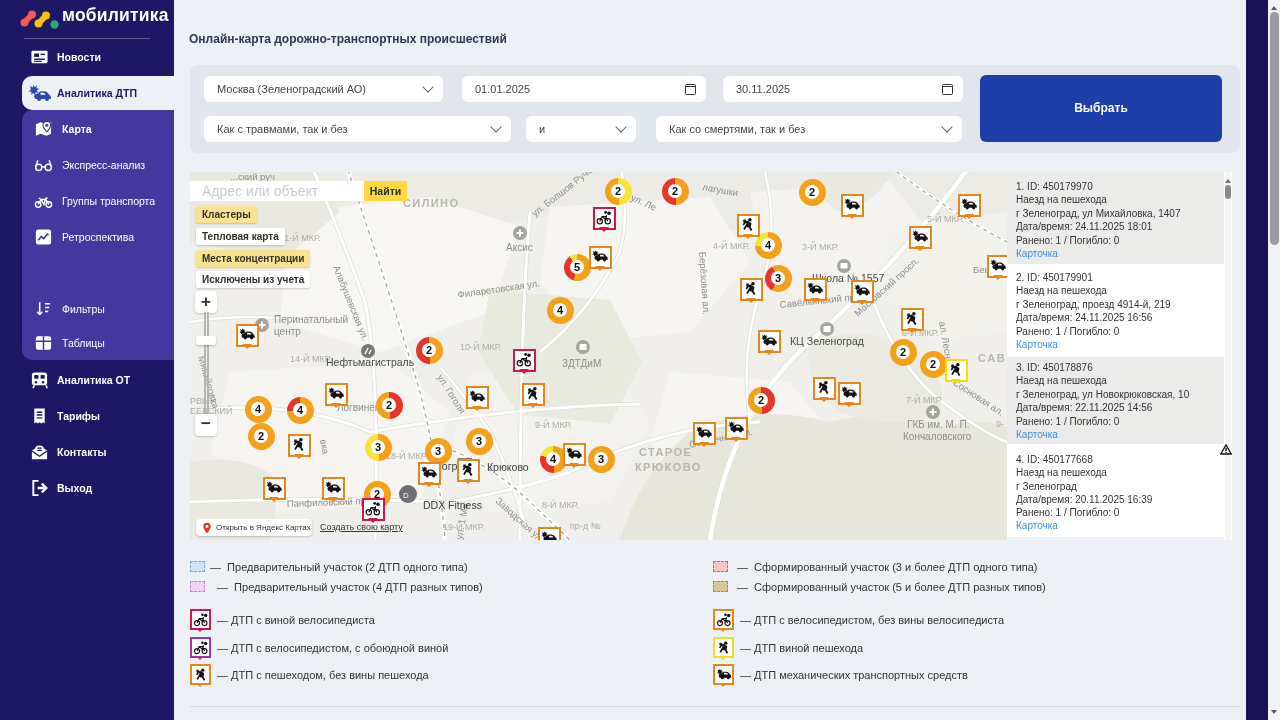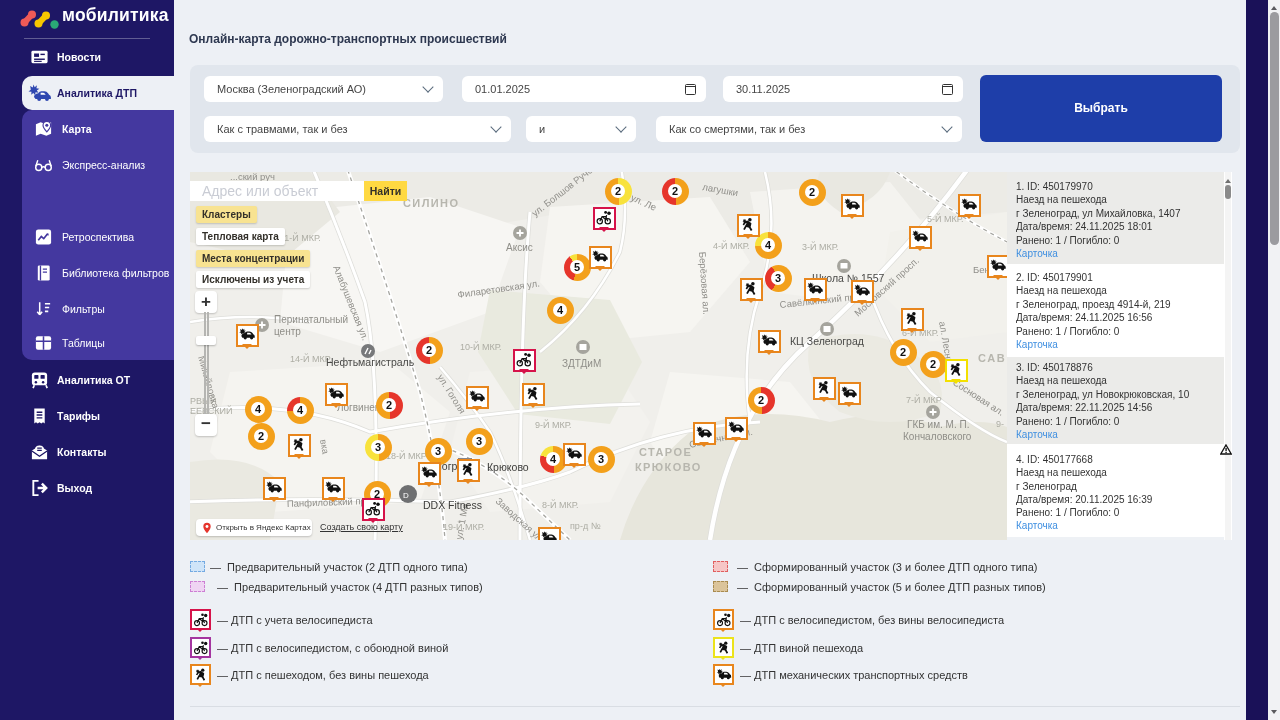--- a/index.html
+++ b/index.html
@@ -135,36 +135,35 @@
     </div>
  <div class="mitem sub" style="top:148px;">
       <svg class="mico" viewBox="0 0 20 20">
         <path d="M2,11 l2,-6 m14,6 l-2,-6" stroke="#fff" stroke-width="1.5" fill="none"></path>
         <circle cx="5" cy="12.5" r="3.2" fill="none" stroke="#fff" stroke-width="1.5"></circle>
         <circle cx="15" cy="12.5" r="3.2" fill="none" stroke="#fff" stroke-width="1.5"></circle>
         <path d="M8.2,12.5 q1.8,-1.5 3.6,0" stroke="#fff" stroke-width="1.5" fill="none"></path>
       </svg>
       <span class="mlab">Экспресс-анализ</span>
     </div>
+ <div class="mitem sub" style="top:184px;">
+      <svg class="mico" viewBox="0 0 20 20">
+        <circle cx="4.4" cy="13.6" r="2.9" fill="none" stroke="#fff" stroke-width="1.5"></circle>
+        <circle cx="15.6" cy="13.6" r="2.9" fill="none" stroke="#fff" stroke-width="1.5"></circle>
+        <path d="M4.4,13.6 l3,-5.2 5,0 3.2,5.2 m-8.2,-5.2 l-2.2,-1.6 m2.2,1.6 l3,5.2 2,-6.6 2,0" fill="none" stroke="#fff" stroke-width="1.5"></path>
+      </svg>
+      <span class="mlab">Группы транспорта</span>
+    </div>
  <div class="mitem sub" style="top:220px;">
       <svg class="mico" viewBox="0 0 20 20">
         <rect x="2" y="2" width="16" height="16" rx="2.5" fill="#fff"></rect>
         <path d="M4.5,13.5 l3.2,-4 2.6,2.2 4,-5" fill="none" stroke="#44389f" stroke-width="1.7"></path>
         <path d="M14.8,5.6 l.9,2.8 -2.9,-.5 z" fill="#44389f"></path>
       </svg>
       <span class="mlab">Ретроспектива</span>
-    </div>
- <div class="mitem sub" style="top:256px;">
-      <svg class="mico" viewBox="0 0 20 20">
-        <path d="M4,3.5 q0,-1.5 1.5,-1.5 l9.5,0 q1.5,0 1.5,1.5 l0,13 q0,1.5 -1.5,1.5 l-9.5,0 q-1.5,0 -1.5,-1.5 z" fill="#fff"></path>
-        <line x1="6.8" y1="2" x2="6.8" y2="18" stroke="#44389f" stroke-width="1.4"></line>
-        <line x1="9.3" y1="6" x2="13.7" y2="6" stroke="#44389f" stroke-width="1.3"></line>
-        <line x1="9.3" y1="9" x2="13.7" y2="9" stroke="#44389f" stroke-width="1.3"></line>
-      </svg>
-      <span class="mlab">Библиотека фильтров</span>
     </div>
  <div class="mitem sub" style="top:292px;">
       <svg class="mico" viewBox="0 0 20 20">
         <path d="M6,3 l0,13 m0,0 l-2.6,-3 m2.6,3 l2.6,-3" fill="none" stroke="#fff" stroke-width="1.6"></path>
         <line x1="11.5" y1="4.5" x2="17" y2="4.5" stroke="#fff" stroke-width="1.6"></line>
         <line x1="11.5" y1="8.5" x2="16" y2="8.5" stroke="#fff" stroke-width="1.6"></line>
         <line x1="11.5" y1="12.5" x2="15" y2="12.5" stroke="#fff" stroke-width="1.6"></line>
       </svg>
       <span class="mlab">Фильтры</span>
     </div>
@@ -663,21 +662,21 @@
 <div class="lgrow" style="left:737px;top:561px;">—&nbsp; Сформированный участок (3 и более ДТП одного типа)</div>
 <div class="dsq" style="left:713px;top:581px;border-color:#a98b50;background:#dbc49a;"></div>
 <div class="lgrow" style="left:737px;top:581px;">—&nbsp; Сформированный участок (5 и более ДТП разных типов)</div>
 
 <div class="lpin" style="left:190px;top:609px;border-color:#d6134a;">
     <svg viewBox="0 0 17 17">
       <use href="#g-bike"></use>
     </svg>
     <i style="position:absolute;left:50%;bottom:-7px;margin-left:-3.5px;border:3.5px solid transparent;border-top:3.5px solid #d6134a;width:0;height:0;"></i>
   </div>
-<div class="lgrow" style="left:217px;top:614px;">— ДТП с учета велосипедиста</div>
+<div class="lgrow" style="left:217px;top:614px;">— ДТП с виной велосипедиста</div>
 <div class="lpin" style="left:190px;top:637px;border-color:#a435a0;">
     <svg viewBox="0 0 17 17">
       <use href="#g-bike"></use>
     </svg>
     <i style="position:absolute;left:50%;bottom:-7px;margin-left:-3.5px;border:3.5px solid transparent;border-top:3.5px solid #a435a0;width:0;height:0;"></i>
   </div>
 <div class="lgrow" style="left:217px;top:642px;">— ДТП с велосипедистом, с обоюдной виной</div>
 <div class="lpin" style="left:190px;top:664px;border-color:#e8861d;">
     <svg viewBox="0 0 17 17">
       <use href="#g-ped"></use>

